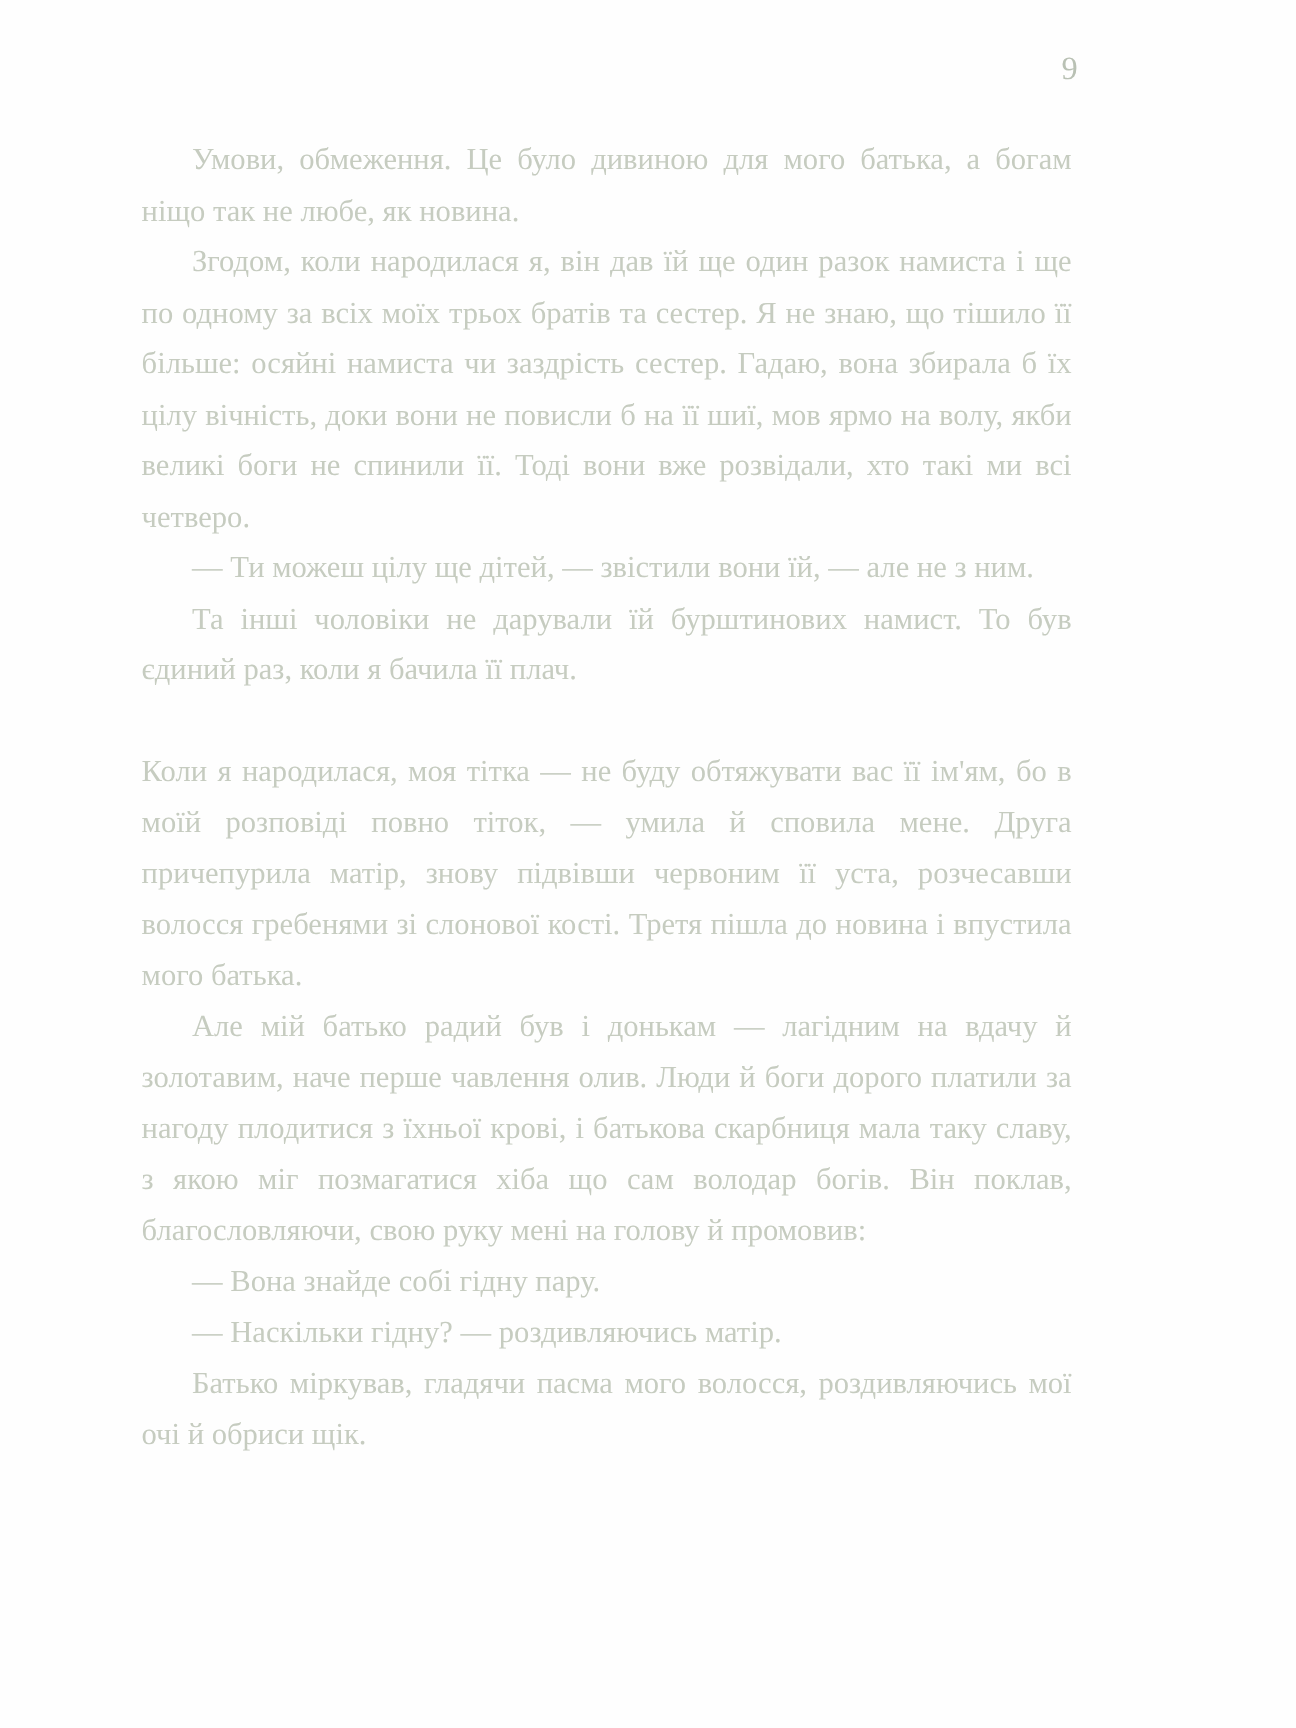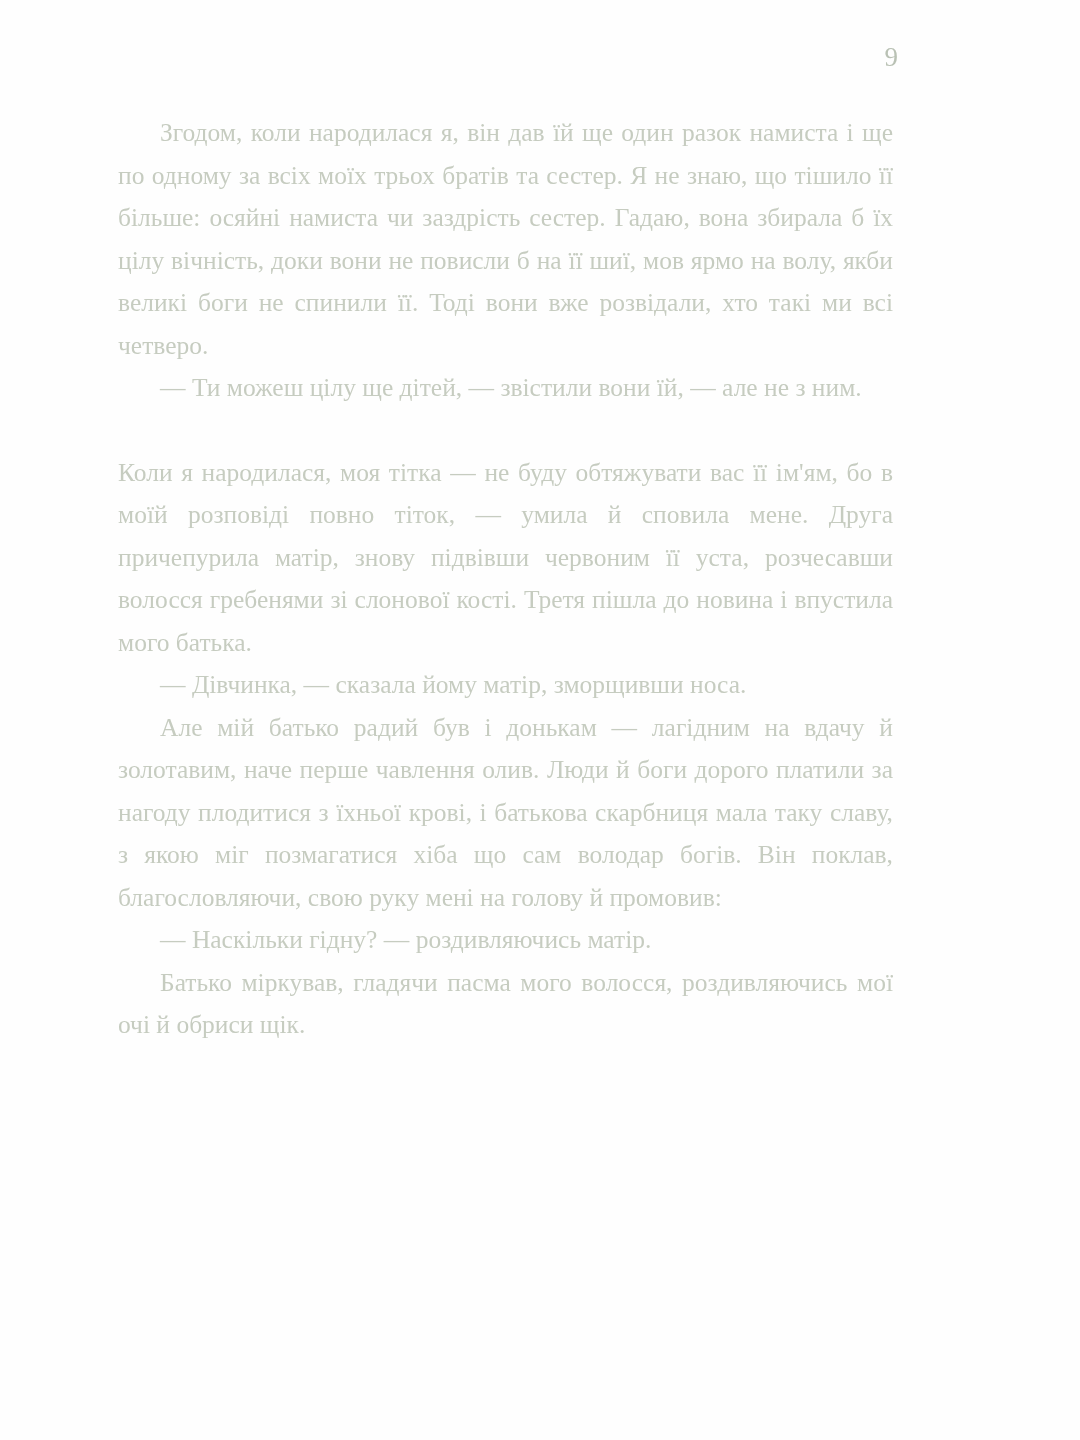--- a/index.html
+++ b/index.html
@@ -57,23 +57,25 @@
   }
 </style>
 </head>
 <body>
 
 <div class="page">
 
   <div class="page-number">9</div>
 
   <div class="text-body">
+    <p class="indent">Умови, обмеження. Це було дивиною для мого батька, а богам ніщо так не любе, як новина.</p>
     <p class="indent">Згодом, коли народилася я, він дав їй ще один разок намиста і ще по одному за всіх моїх трьох братів та сестер. Я не знаю, що тішило її більше: осяйні намиста чи заздрість сестер. Гадаю, вона збирала б їх цілу вічність, доки вони не повисли б на її шиї, мов ярмо на волу, якби великі боги не спинили її. Тоді вони вже розвідали, хто такі ми всі четверо.</p>
     <p class="indent">— Ти можеш цілу ще дітей, — звістили вони їй, — але не з ним.</p>
+    <p class="indent">Та інші чоловіки не дарували їй бурштинових намист. То був єдиний раз, коли я бачила її плач.</p>
     <div class="section-gap"></div>
     <p class="noindent">Коли я народилася, моя тітка — не буду обтяжувати вас її ім'ям, бо в моїй розповіді повно тіток, — умила й сповила мене. Друга причепурила матір, знову підвівши червоним її уста, розчесавши волосся гребенями зі слонової кості. Третя пішла до новина і впустила мого батька.</p>
-    <p class="indent">— Дівчинка, — сказала йому матір, зморщивши носа.</p>
     <p class="indent">Але мій батько радий був і донькам — лагідним на вдачу й золотавим, наче перше чавлення олив. Люди й боги дорого платили за нагоду плодитися з їхньої крові, і батькова скарбниця мала таку славу, з якою міг позмагатися хіба що сам володар богів. Він поклав, благословляючи, свою руку мені на голову й промовив:</p>
+    <p class="indent">— Вона знайде собі гідну пару.</p>
     <p class="indent">— Наскільки гідну? — роздивляючись матір.</p>
     <p class="indent">Батько міркував, гладячи пасма мого волосся, роздивляючись мої очі й обриси щік.</p>
   </div>
 
 </div>
 
 </body></html>

